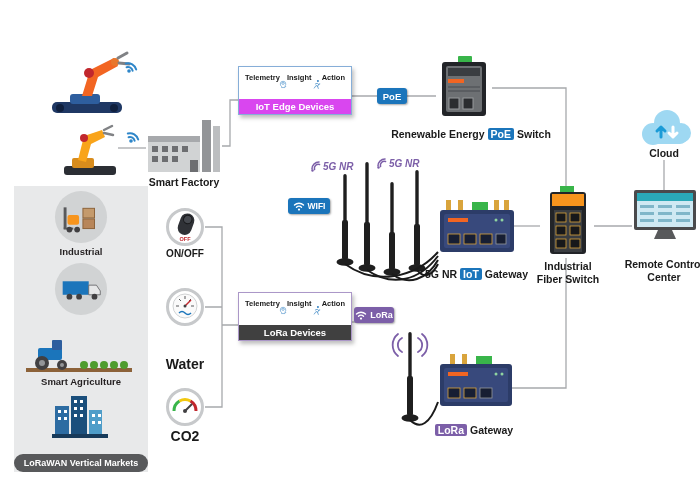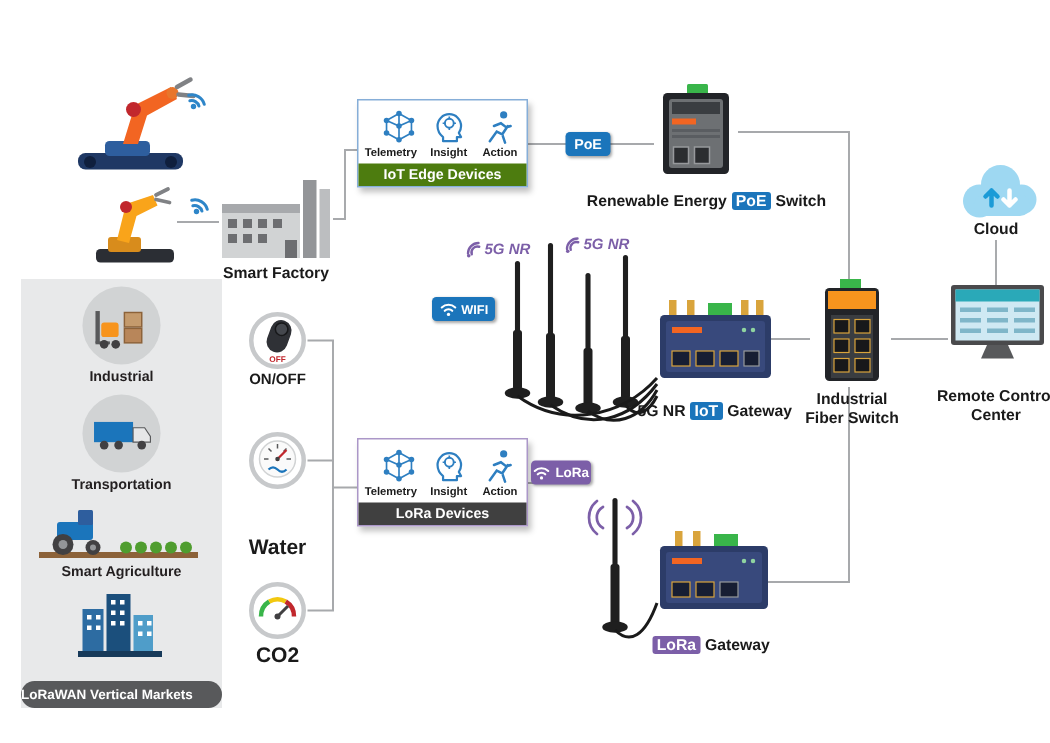--- a/index.html
+++ b/index.html
@@ -15,29 +15,29 @@
   .hl-blue{background:#1b75bb}
   .hl-purple{background:#7c5fa8}
   .badge{position:absolute;display:flex;align-items:center;justify-content:center;gap:3px;color:#fff;
     font-weight:bold;border-radius:3px;box-shadow:1px 1px 2px rgba(0,0,0,.35)}
   .badge-blue{background:#1b75bb}
   .badge-purple{background:#7c5fa8}
   .node-box{position:absolute;width:114px;background:#fff;border:1px solid #86aed8;
     box-shadow:2px 3px 4px rgba(0,0,0,.25)}
   .node-box.purple-box{border-color:#ab97c8}
   .node-box-items{display:flex;justify-content:space-between;padding:5px 6px 3px}
-  .node-box-item{display:flex;flex-direction:column;align-items:flex-end;width:33%}
+  .node-box-item{display:flex;flex-direction:row;align-items:flex-start;width:33%}
   .mini-label{font-size:7.5px;font-weight:bold;color:#1a1a1a;margin-top:1px;white-space:nowrap}
   .node-box-bar{height:15px;line-height:15px;text-align:center;color:#fff;font-weight:bold;font-size:9.5px}
-  .bar-blue{background:#4d7c0f}
+  .bar-blue{background:#d946ef}
   .bar-purple{background:#404040}
   .sidebar{position:absolute;left:14px;top:186px;width:134px;height:286px;background:#e8e9ea}
   .sb-label{position:absolute;left:0;width:100%;text-align:center;font-weight:bold;font-size:9.5px;color:#231f20}
   .sb-footer{position:absolute;left:0;bottom:0;width:100%;height:18px;line-height:18px;border-radius:9px;
-    background:#58595b;color:#fff;font-weight:bold;font-size:9px}
+    background:#58595b;color:#fff;text-align:center;font-weight:bold;font-size:9px}
   .nr-label{position:absolute;display:flex;align-items:flex-end;gap:2px;font-weight:bold;
     font-style:italic;font-size:10px;color:#7c5fa8;white-space:nowrap}
 </style>
 </head>
 <body>
 
 <div class="stage">
 
   <svg class="wires" width="700" height="495">
     <g stroke="#a7a9ac" stroke-width="1.3" fill="none">
@@ -119,21 +119,20 @@
     <div class="sb-label" style="top:60px">Industrial</div>
 
     <svg class="abs" style="left:40px;top:76px" width="54" height="54" viewBox="0 0 56 56">
       <circle cx="28" cy="28" r="27" fill="#d1d3d4"></circle>
       <rect x="9" y="20" width="27" height="14" fill="#1b75bb"></rect>
       <path d="M36,24 h8 l4,6 v4 h-12 z" fill="#e6e7e8" stroke="#58595b" stroke-width="0.8"></path>
       <circle cx="16" cy="36" r="3" fill="#414042"></circle>
         <circle cx="26" cy="36" r="3" fill="#414042"></circle>
       <circle cx="42" cy="36" r="3" fill="#414042"></circle>
     </svg>
-    <div class="sb-label" style="top:132px">Transportation</div>
 
     <svg class="abs" style="left:10px;top:146px" width="112" height="44" viewBox="0 0 112 44">
       <rect x="2" y="36" width="106" height="4" fill="#8c6239"></rect>
       <g fill="#4f9d2f">
         <circle cx="60" cy="33" r="4"></circle>
           <circle cx="70" cy="33" r="4"></circle>
           <circle cx="80" cy="33" r="4"></circle>
         <circle cx="90" cy="33" r="4"></circle>
           <circle cx="100" cy="33" r="4"></circle>
       </g>

